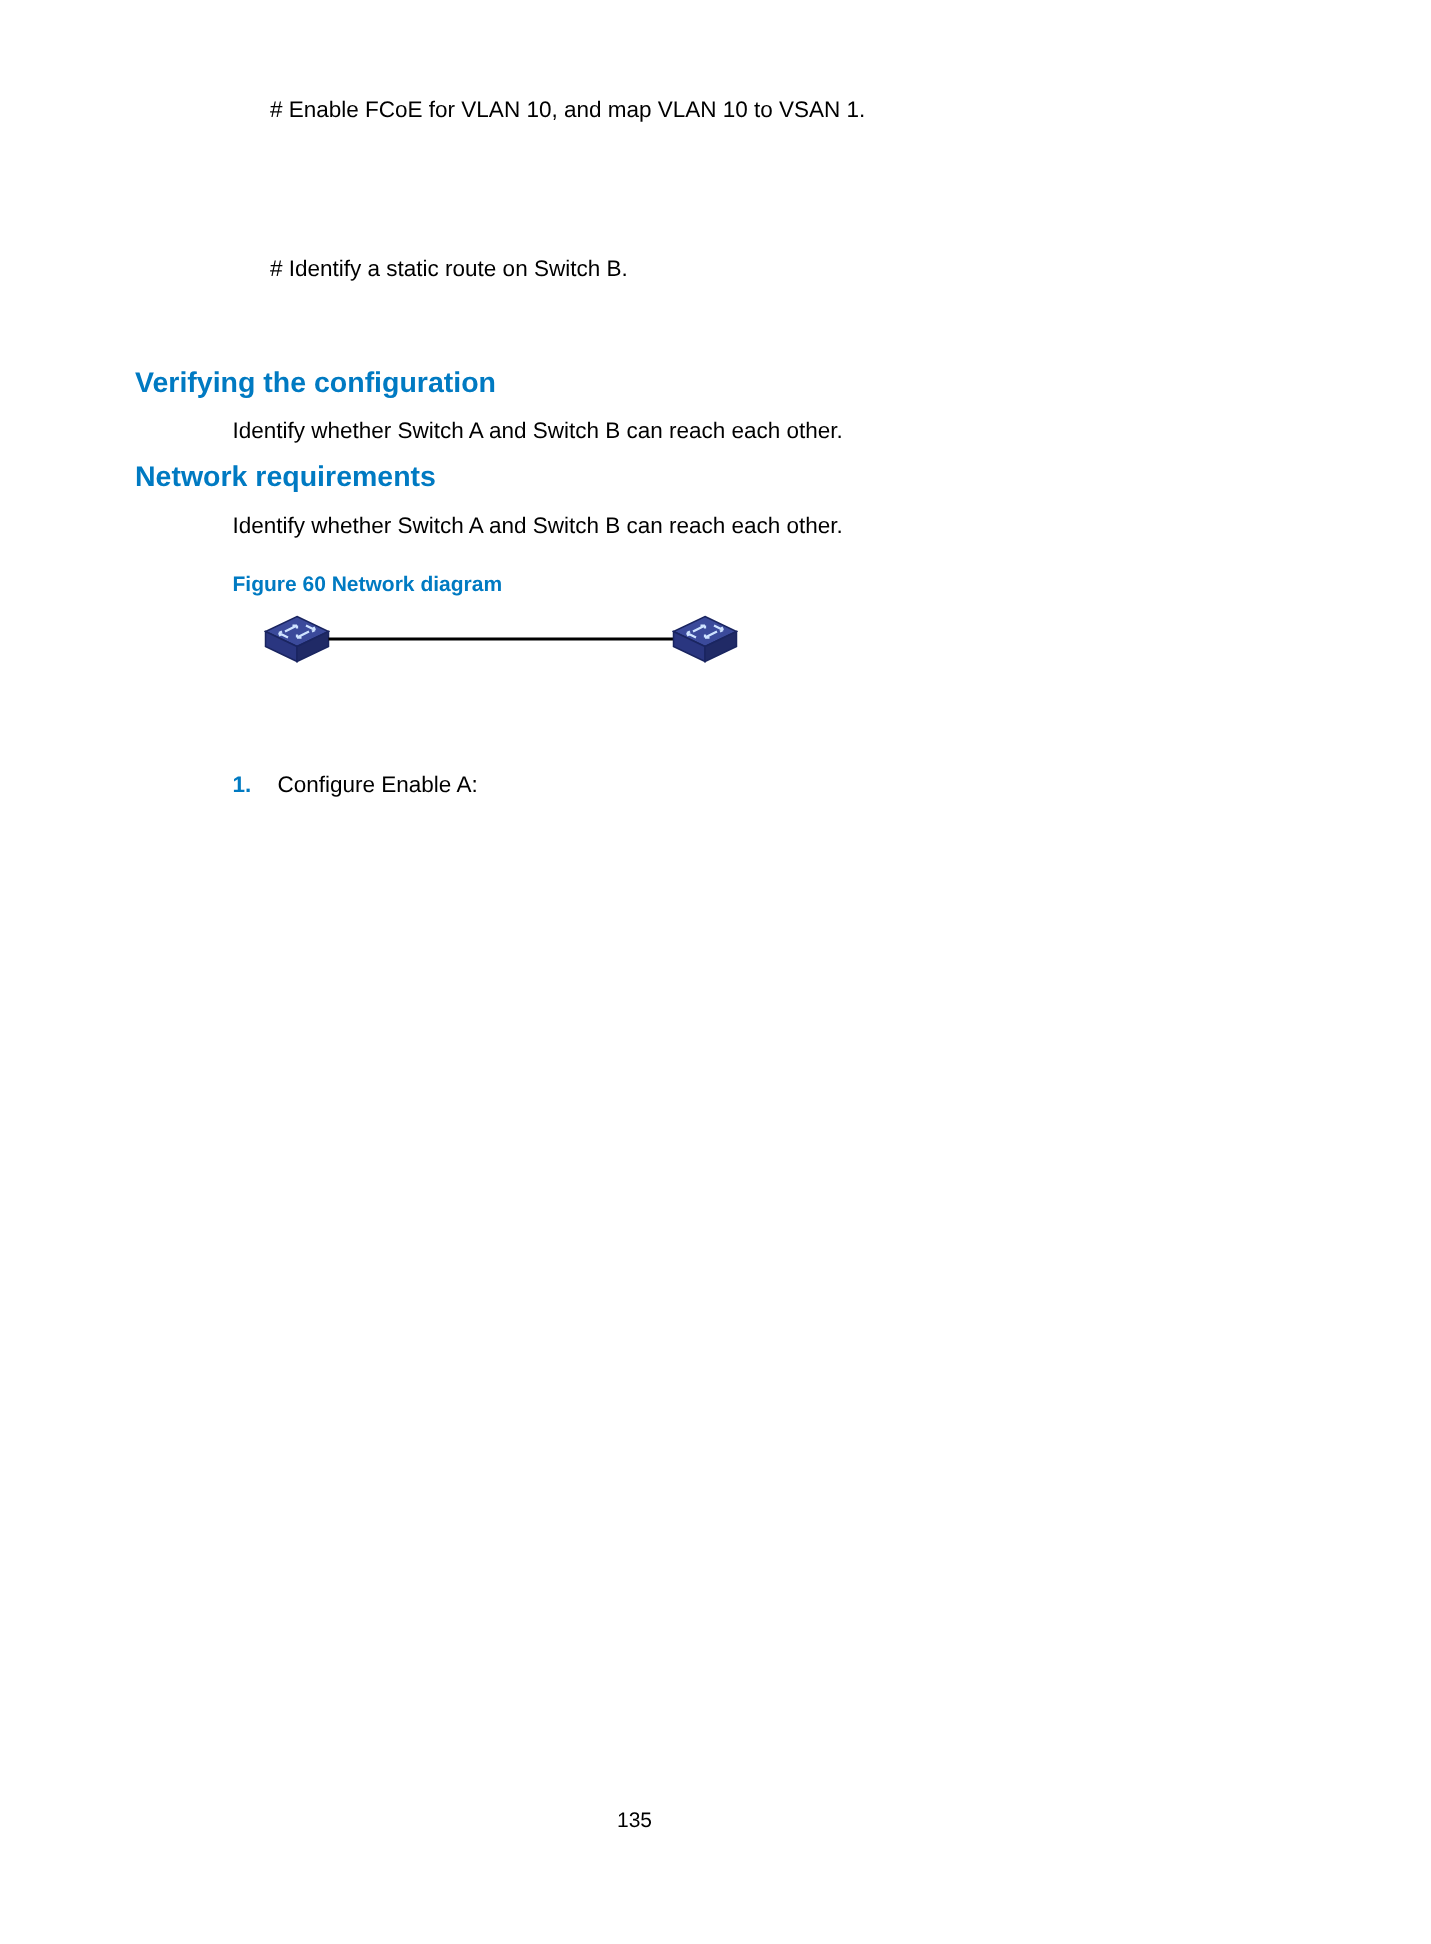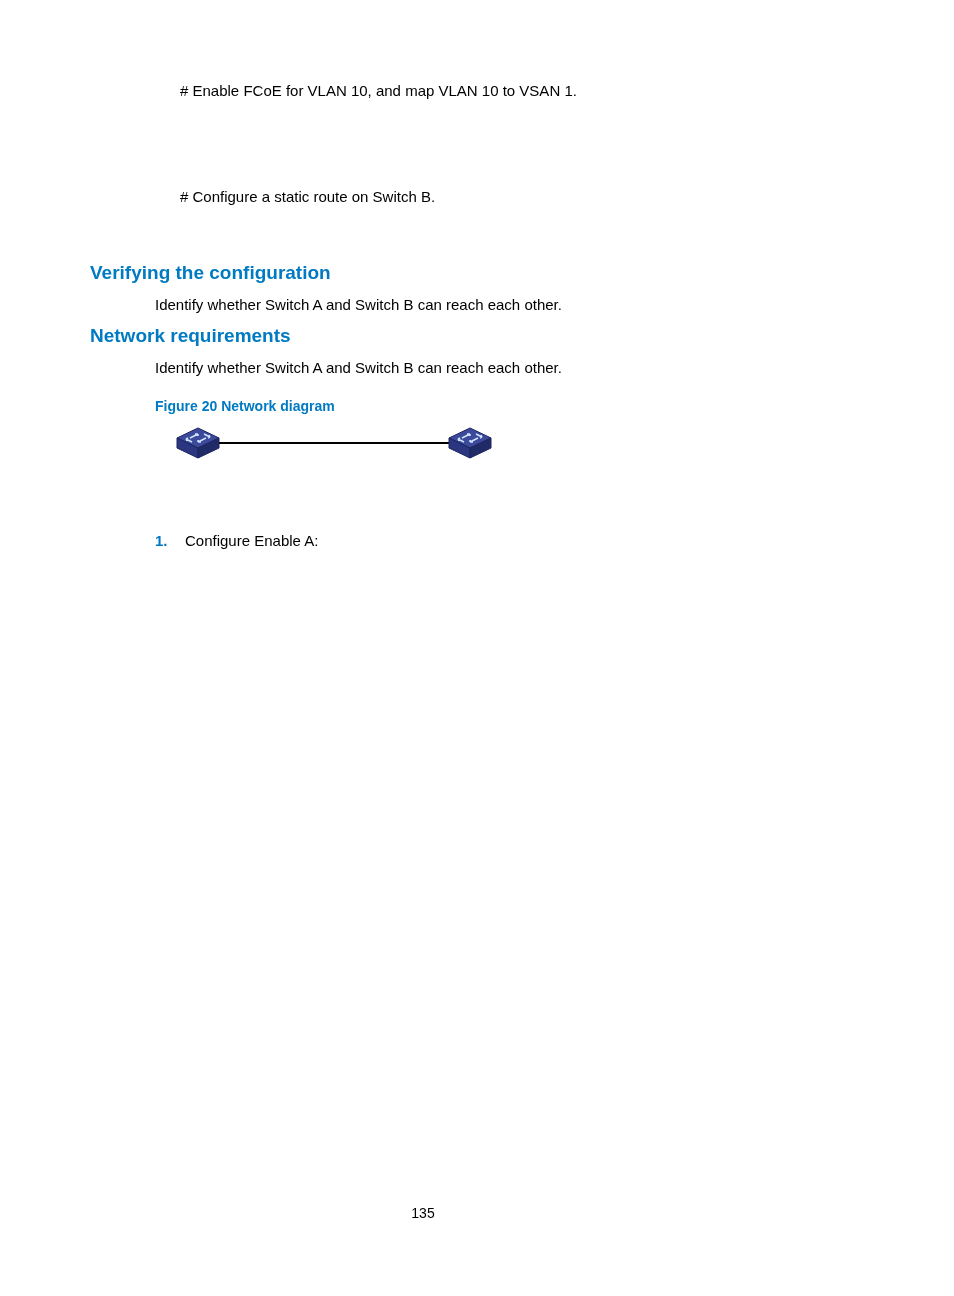--- a/index.html
+++ b/index.html
@@ -7,21 +7,21 @@
     padding: 0;
     width: 954px;
     height: 1296px;
     font-family: Arial, Helvetica, sans-serif;
     background: #fff;
     color: #000;
     position: relative;
     font-size: 15px;
   }
   .page {
-    padding: 80px 90px 0 90px;
+    padding: 63px 90px 0 90px;
   }
   .indent {
     margin-left: 90px;
   }
   .step-hash {
     margin-bottom: 85px;
     line-height: 1.4;
   }
   .step-hash-sm {
     margin-bottom: 55px;
@@ -98,33 +98,33 @@
   }
   svg.switch { width: 46px; height: 34px; }
 </style>
 </head>
 <body>
 
 <div class="page">
 
   <div class="indent step-hash"># Enable FCoE for VLAN 10, and map VLAN 10 to VSAN 1.</div>
 
-  <div class="indent step-hash-sm"># Configure a static route on Switch B.</div>
+  <div class="indent step-hash-sm"># Identify a static route on Switch B.</div>
 
   <div class="sub-heading">Verifying the configuration</div>
 
   <div class="body-line">Identify whether Switch A and Switch B can reach each other.</div>
 
 
 
   <div class="sub-heading">Network requirements</div>
 
   <div class="body-line">Identify whether Switch A and Switch B can reach each other.</div>
 
-  <div class="fig-caption">Figure 20 Network diagram</div>
+  <div class="fig-caption">Figure 60 Network diagram</div>
 
   <div class="diagram">
     <svg class="switch" viewBox="0 0 46 34">
       <polygon points="23,2 44,12 23,22 2,12" fill="#3b4a9b" stroke="#1a2560" stroke-width="1"></polygon>
       <polygon points="2,12 23,22 23,32 2,22" fill="#2a3680" stroke="#1a2560" stroke-width="1"></polygon>
       <polygon points="44,12 23,22 23,32 44,22" fill="#202a66" stroke="#1a2560" stroke-width="1"></polygon>
       <g stroke="#cfe3ff" stroke-width="1.5" fill="none">
         <path d="M15 12 L23 8 M23 8 L20 8 M23 8 L23 10"></path>
         <path d="M31 12 L23 16 M23 16 L26 16 M23 16 L23 14"></path>
         <path d="M17 16 L11 13 M11 13 L13 12 M11 13 L12 15"></path>

